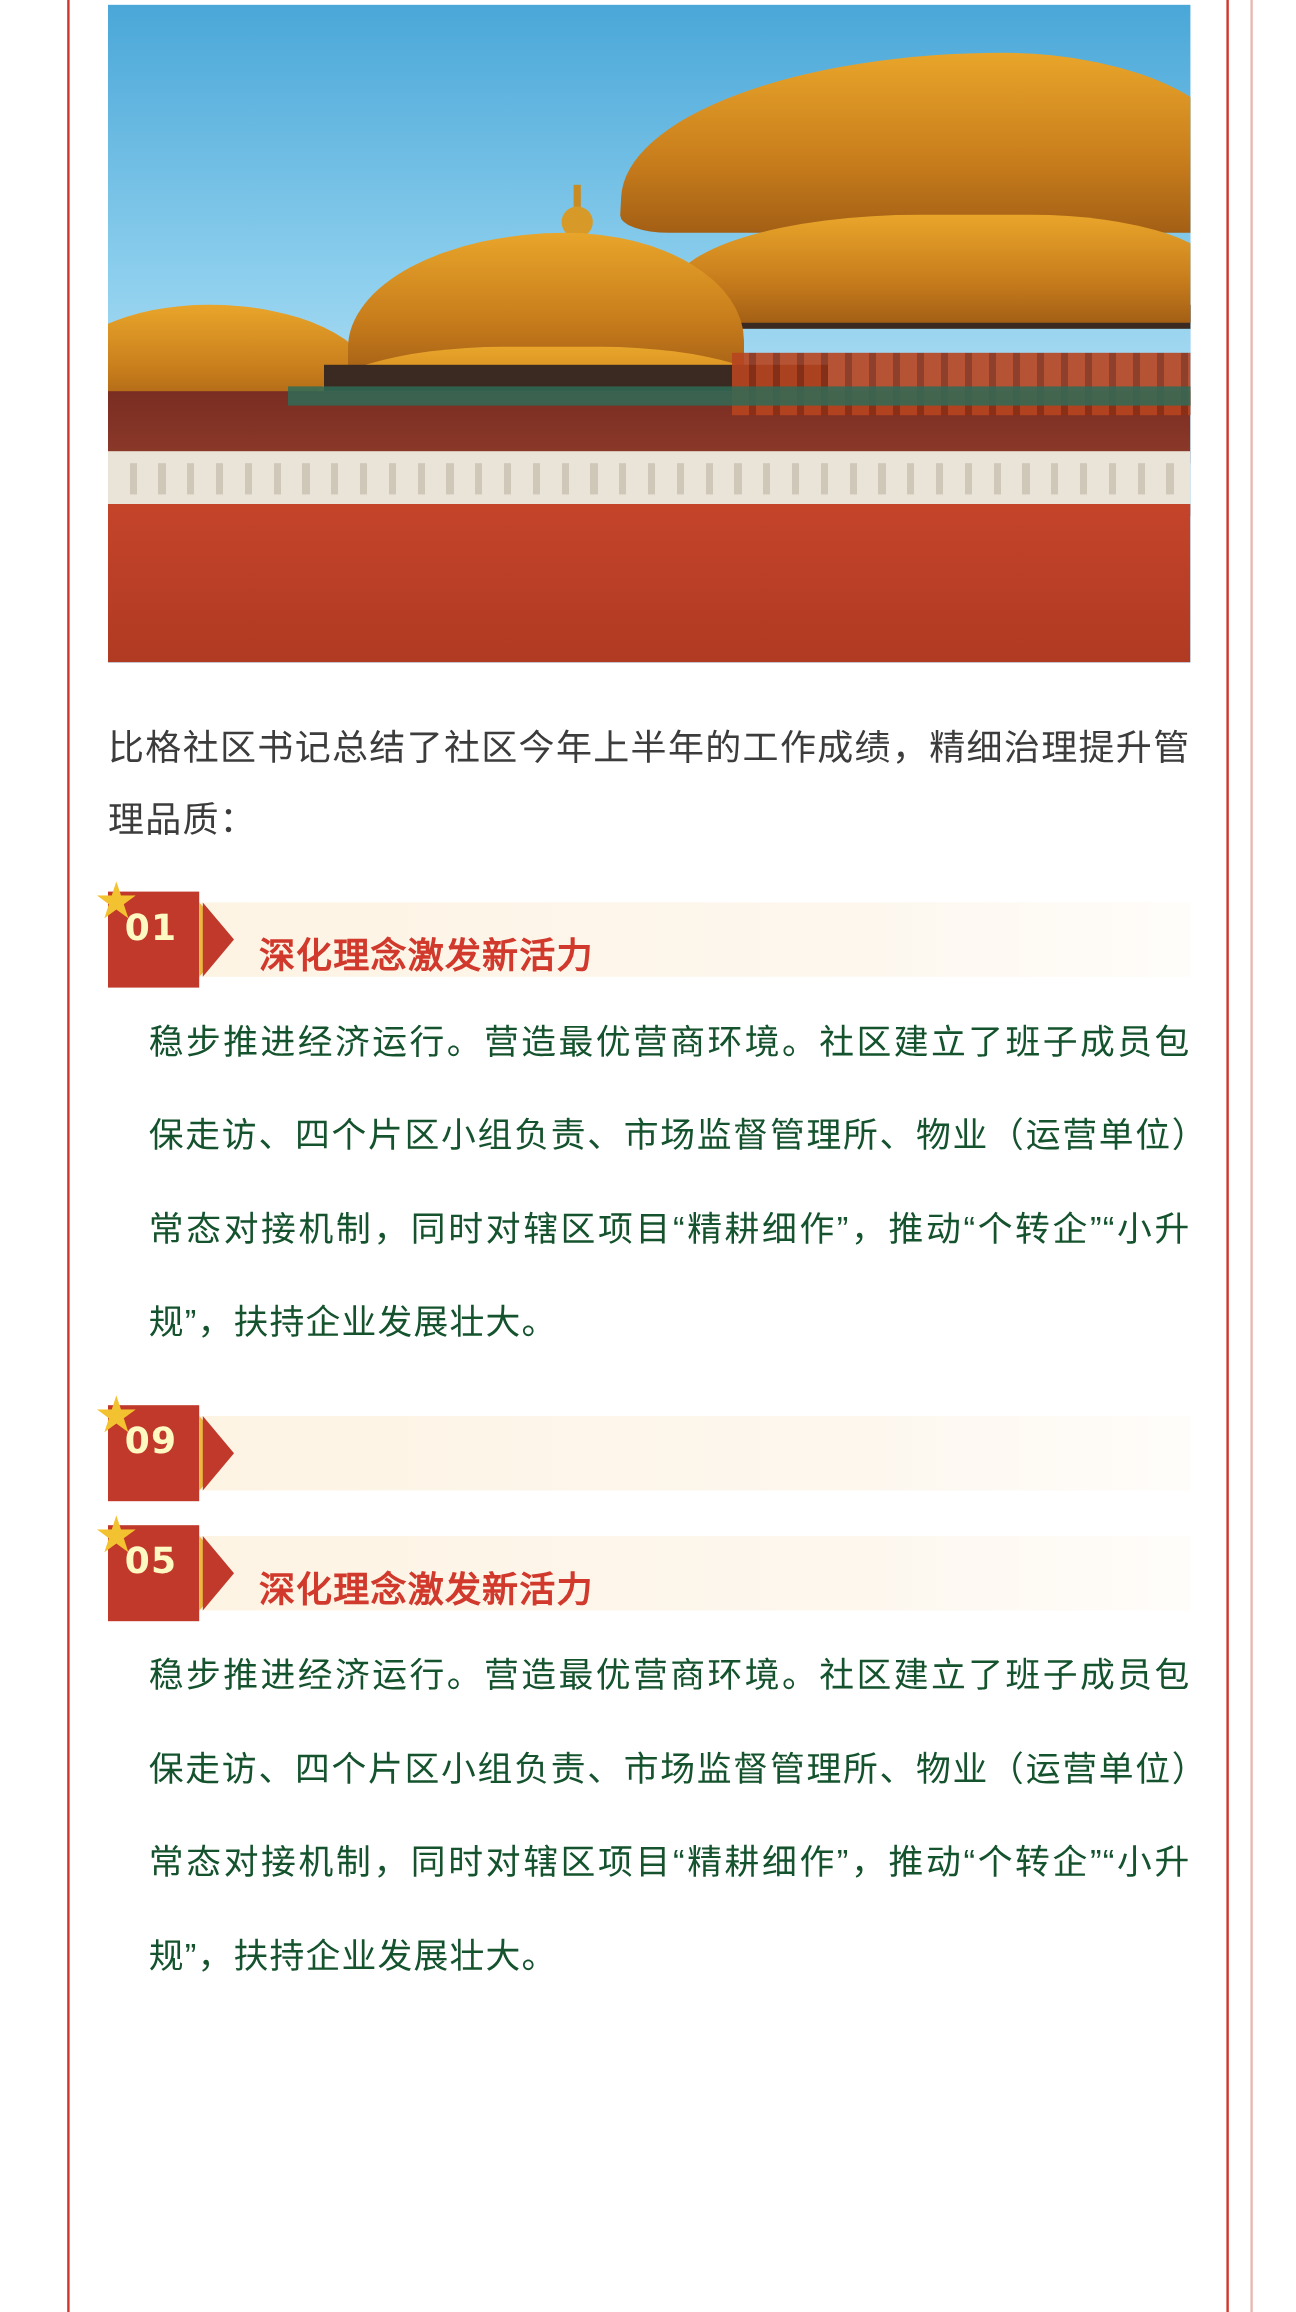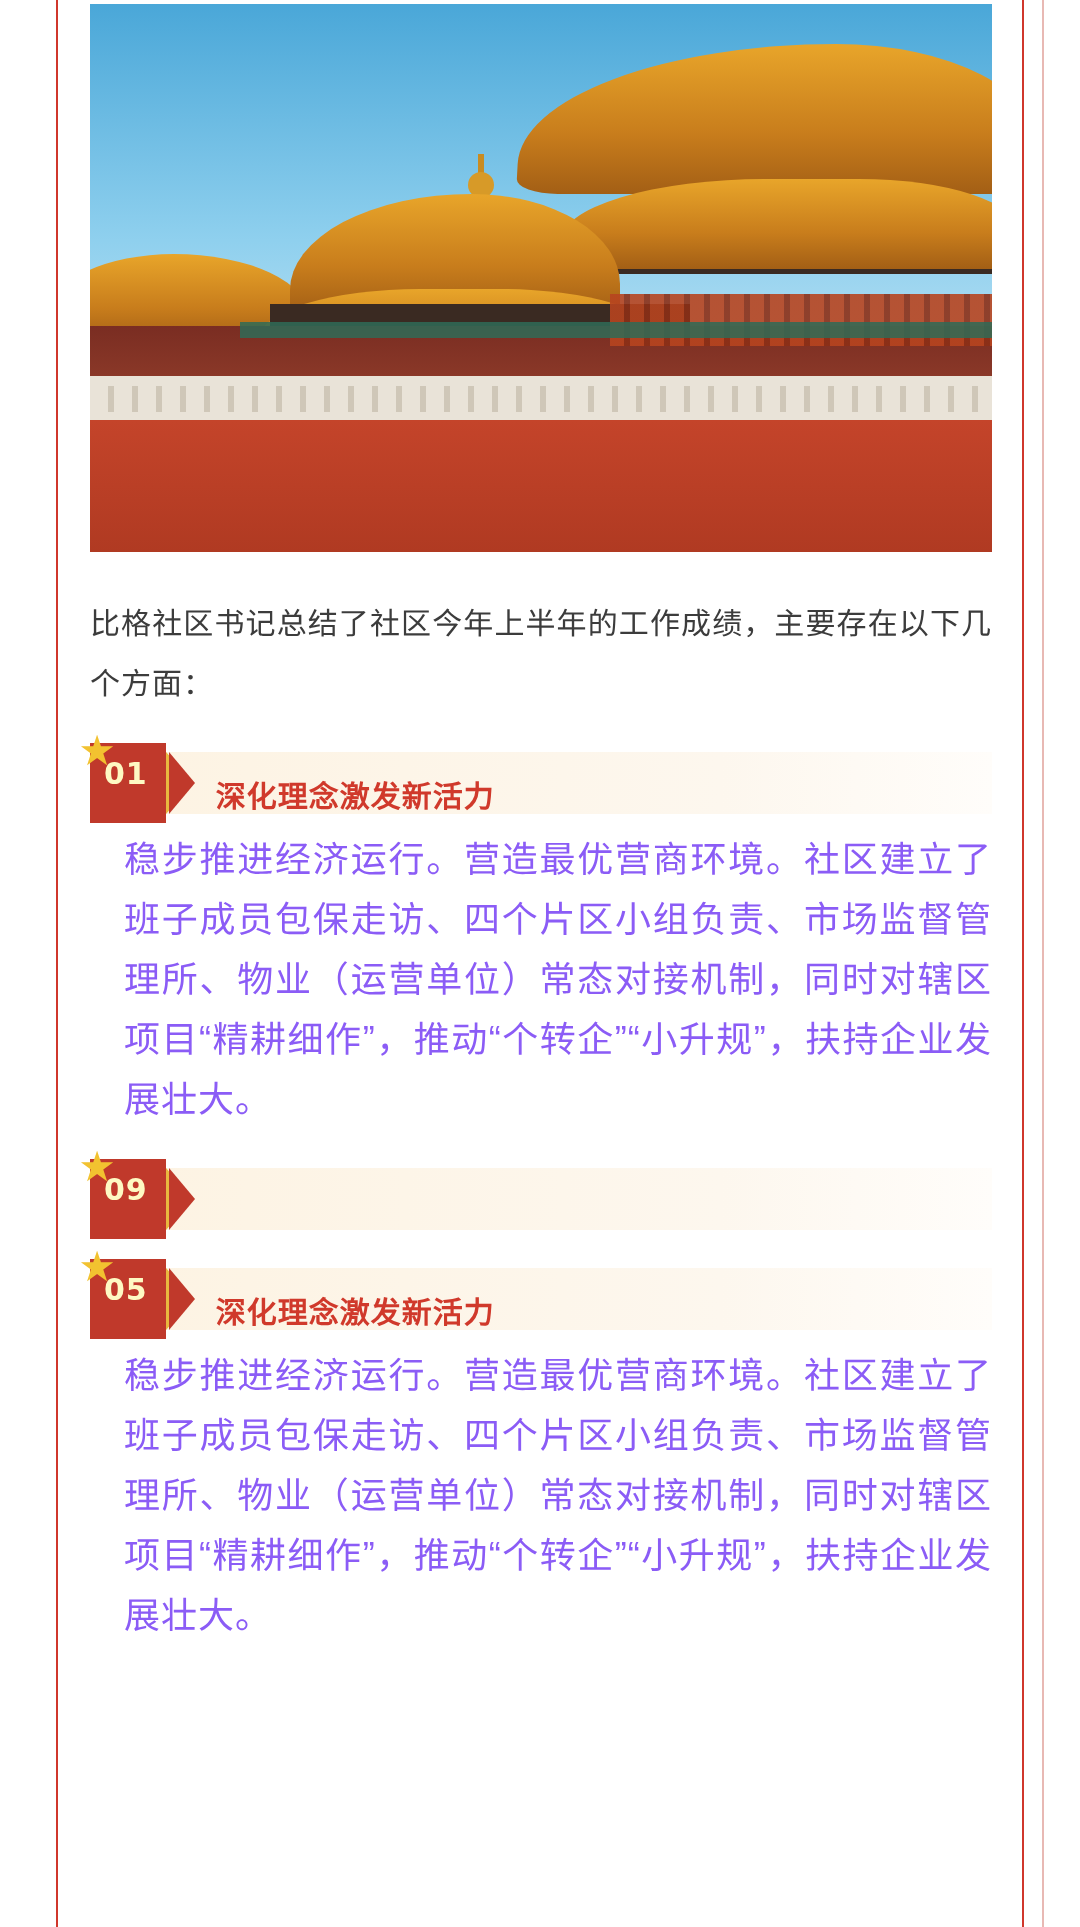--- a/index.html
+++ b/index.html
@@ -220,23 +220,23 @@
     width: 42px;
     height: 42px;
     color: #f2c230;
     font-size: 42px;
     line-height: 42px;
     text-align: center;
   }
   .sec-body {
     margin-top: 16px;
     padding-left: 34px;
-    font-size: 36px;
-    line-height: 60px;
-    color: #8b5cf6;
+    font-size: 29px;
+    line-height: 78px;
+    color: #14532d;
     letter-spacing: 1px;
     text-align: justify;
   }
 
   
   .bottom {
     position: absolute;
     left: 90px;
     top: 1830px;
     width: 902px;
@@ -292,21 +292,21 @@
       <div class="dark-eave de1"></div>
       <div class="dark-eave de3"></div>
       <div class="pillar-band"></div>
       <div class="window-row"></div>
       <div class="green-band"></div>
       <div class="balustrade"></div>
       <div class="wall-top"></div>
       <div class="wall"></div>
     </div>
 
-    <p class="intro">比格社区书记总结了社区今年上半年的工作成绩，主要存在以下几个方面：</p>
+    <p class="intro">比格社区书记总结了社区今年上半年的工作成绩，精细治理提升管理品质：</p>
 
     <div class="section">
       <div class="sec-head">
         <div class="sec-num-wrap">
           <span class="star">★</span>
           <div class="sec-num">01</div>
           <div class="sec-arrow">
             <div class="sec-arrow-red"></div>
           </div>
         </div>

